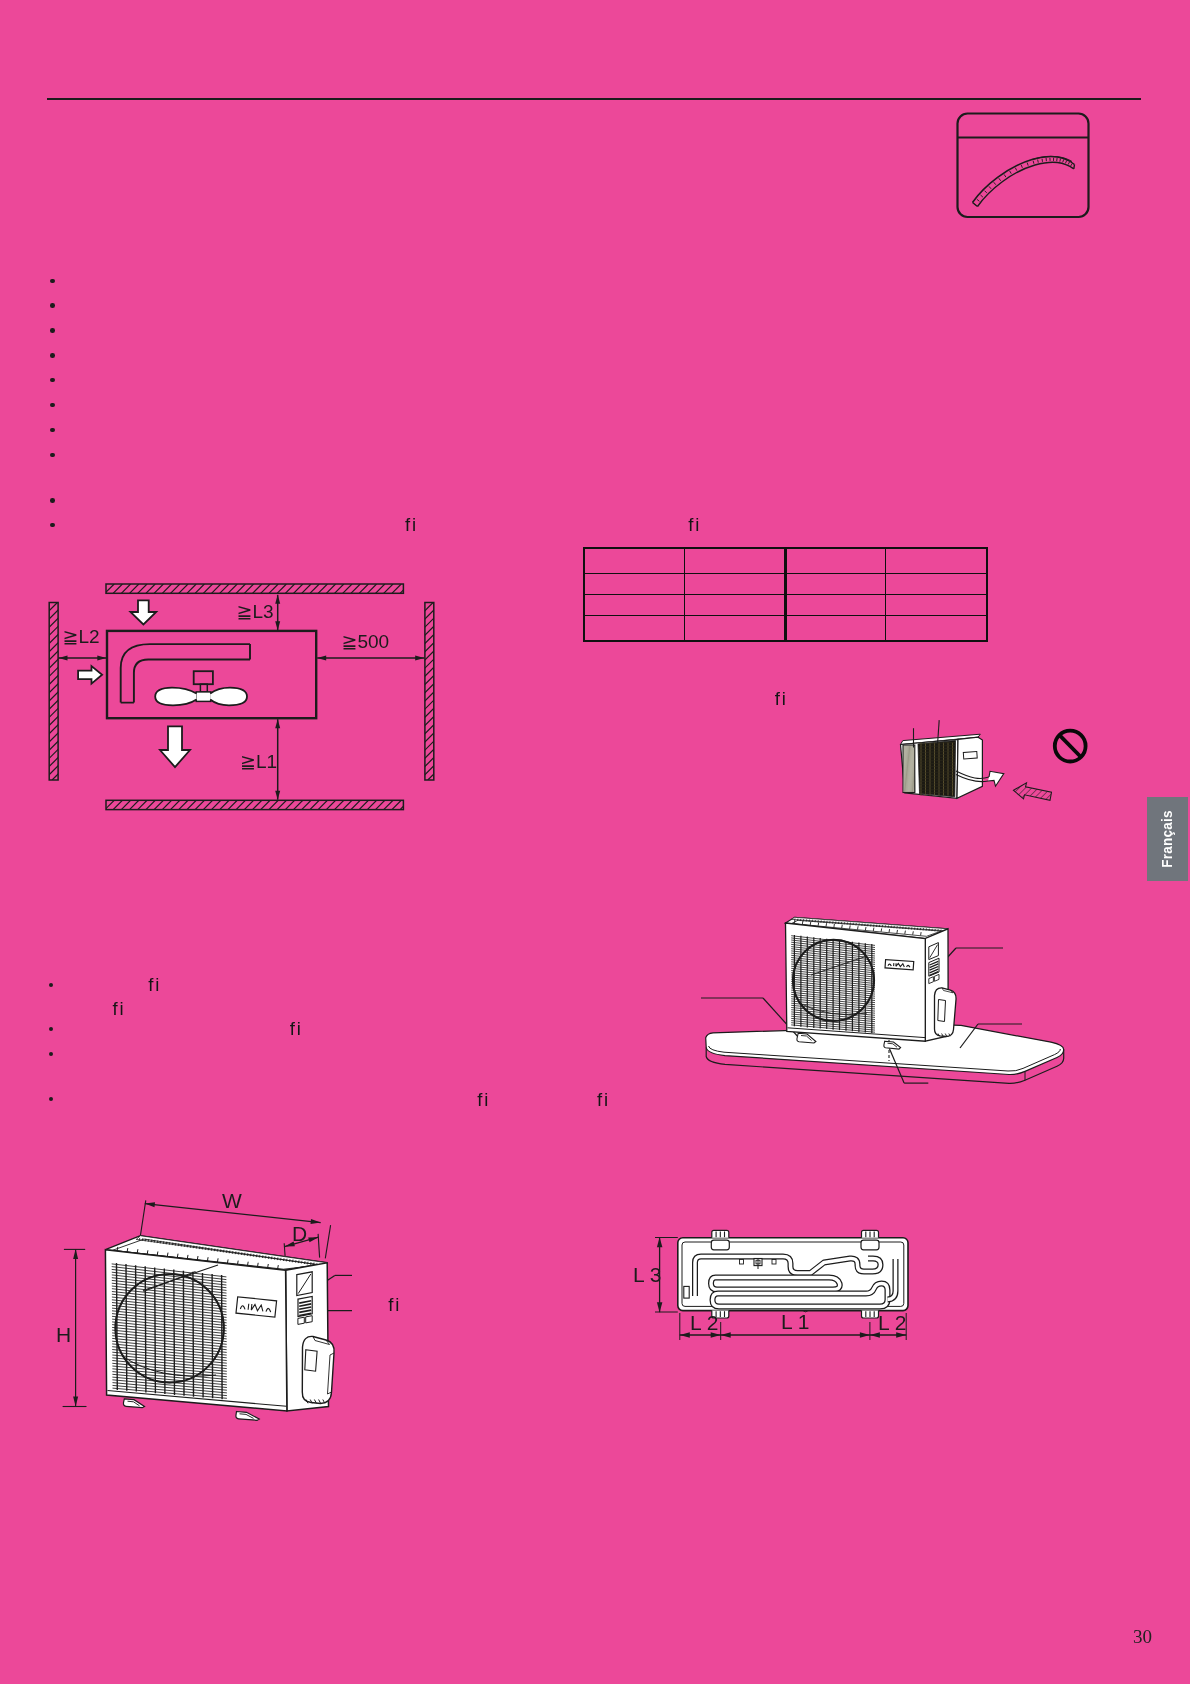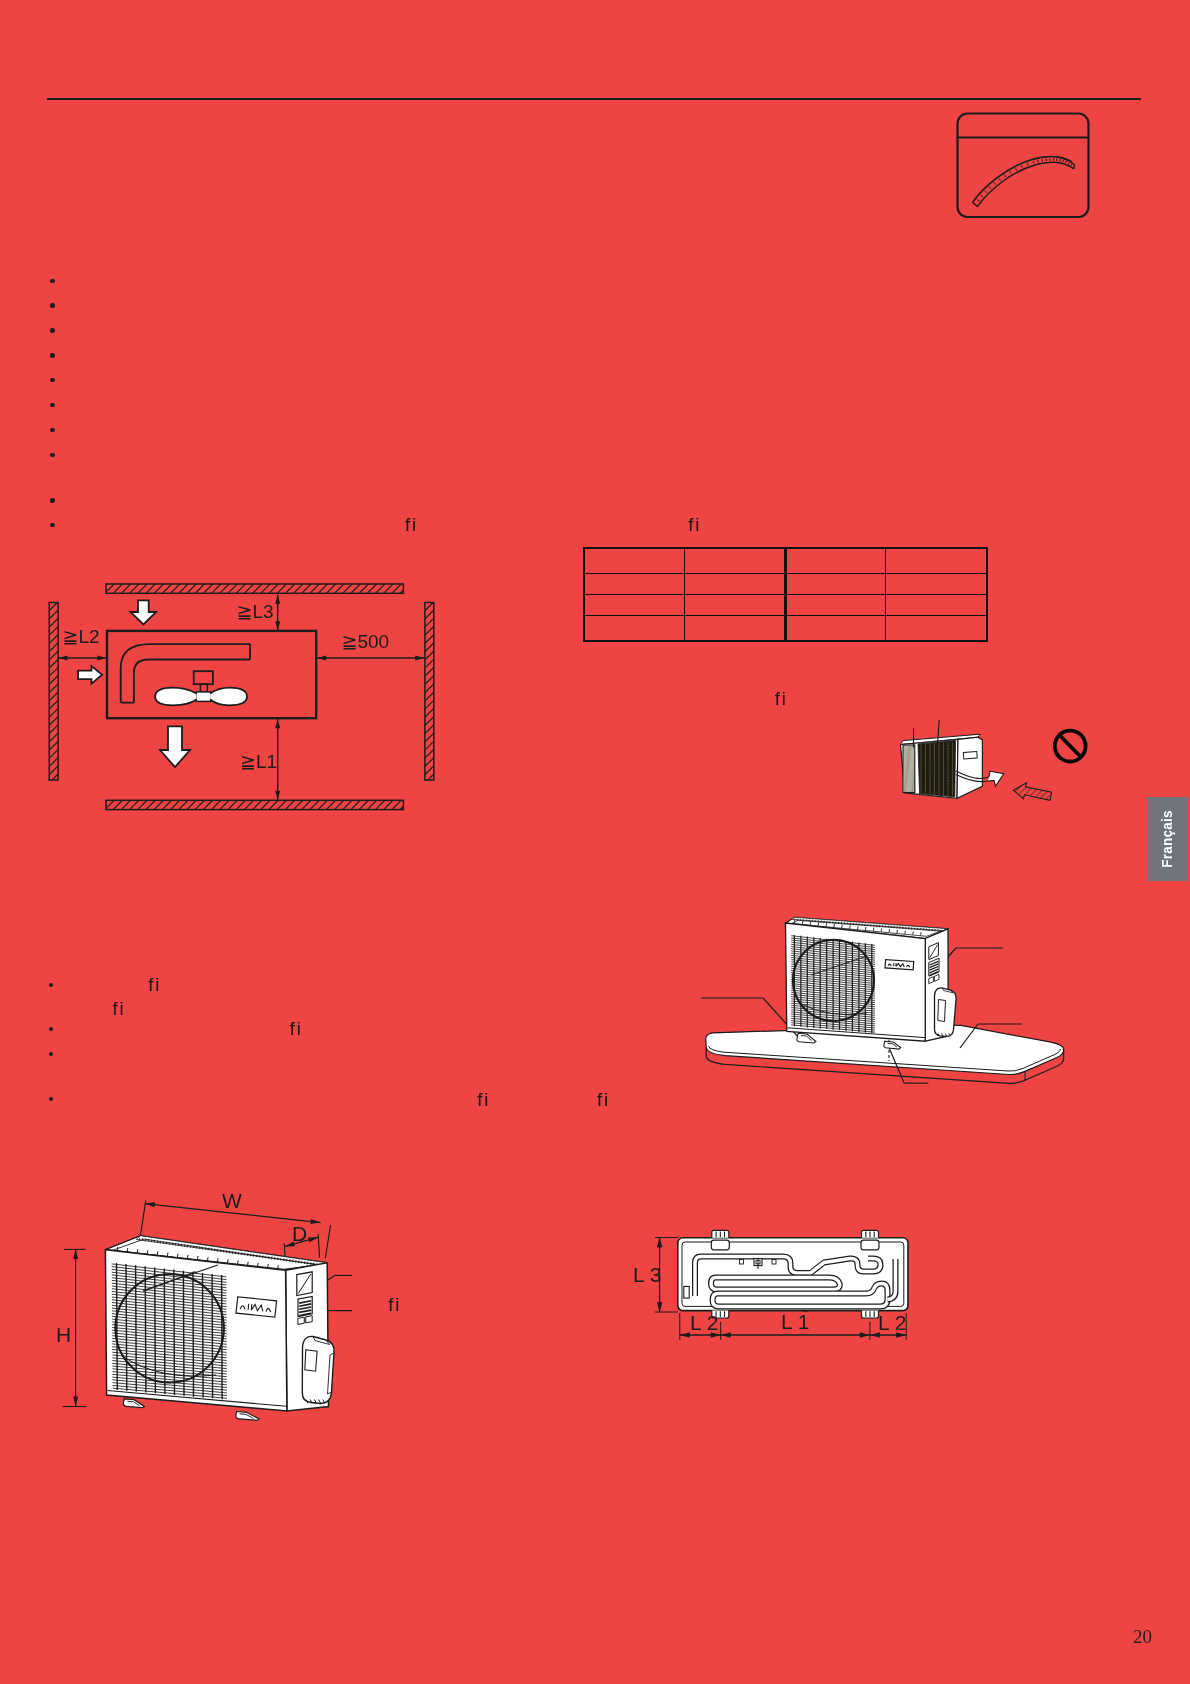--- a/index.html
+++ b/index.html
@@ -1,13 +1,13 @@
 <!DOCTYPE html>
 <html><head><meta charset="utf-8"><style>html,body{margin:0;padding:0;background:#fff;}*{box-sizing:border-box;}</style></head><body>
-<div style="position:relative;width:1190px;height:1684px;overflow:hidden;background:#ef4444">
+<div style="position:relative;width:1190px;height:1684px;overflow:hidden;background:#ec4899">
     <div style="position:absolute;left:47px;top:98px;width:1094px;height:1.7px;background:#1c1c1c"></div>
     <svg style="position:absolute;left:956px;top:112px" width="135" height="108" viewBox="0 0 135 108" fill="none">
       <rect x="1.5" y="1.5" width="131" height="103.5" rx="10" stroke="#1c1c1c" stroke-width="2.2"></rect>
       <line x1="1.5" y1="25.5" x2="132.5" y2="25.5" stroke="#1c1c1c" stroke-width="2"></line>
       <path d="M 16.5 90.5 C 28 74 52 54.5 76 47.5 C 95 42 108 44 118.5 52.5" stroke="#1c1c1c" stroke-width="1.6"></path>
       <path d="M 21.5 94.5 C 33 78 56 59.5 79 53 C 97 48 108 50 117.8 56.8" stroke="#1c1c1c" stroke-width="1.4"></path>
       <path d="M 16.5 90.5 L 21.5 94.5" stroke="#1c1c1c" stroke-width="1.4"></path>
       <path d="M 118.5 52.5 L 117.8 56.8" stroke="#1c1c1c" stroke-width="1.4"></path>
       <path d="M 76 47.5 C 95 42 108 44.5 116 49.5" stroke="#1c1c1c" stroke-width="1"></path>
       <line x1="17.7" y1="91.6" x2="20.3" y2="93.4" stroke="#1c1c1c" stroke-width="0.9"></line>
@@ -752,13 +752,13 @@
       <path d="M54.8 110.0 L64.8 107.2 L64.8 112.8 Z" fill="#1c1c1c"></path>
       <path d="M95.7 110.0 L85.7 112.8 L85.7 107.2 Z" fill="#1c1c1c"></path>
       <path d="M95.7 110.0 L105.7 107.2 L105.7 112.8 Z" fill="#1c1c1c"></path>
       <path d="M244.9 110.0 L234.9 112.8 L234.9 107.2 Z" fill="#1c1c1c"></path>
       <path d="M244.9 110.0 L254.9 107.2 L254.9 112.8 Z" fill="#1c1c1c"></path>
       <path d="M281.2 110.0 L271.2 112.8 L271.2 107.2 Z" fill="#1c1c1c"></path>
       <text x="65" y="105" font-family="Liberation Sans,sans-serif" font-size="21px" fill="#1c1c1c">L 2</text>
       <text x="156" y="104" font-family="Liberation Sans,sans-serif" font-size="21px" fill="#1c1c1c">L 1</text>
       <text x="253" y="105" font-family="Liberation Sans,sans-serif" font-size="21px" fill="#1c1c1c">L 2</text>
     </svg>
-    <div style="position:absolute;left:1133px;top:1626px;font:19px 'Liberation Serif',serif;color:#222">20</div>
+    <div style="position:absolute;left:1133px;top:1626px;font:19px 'Liberation Serif',serif;color:#222">30</div>
   </div>
 </body></html>

